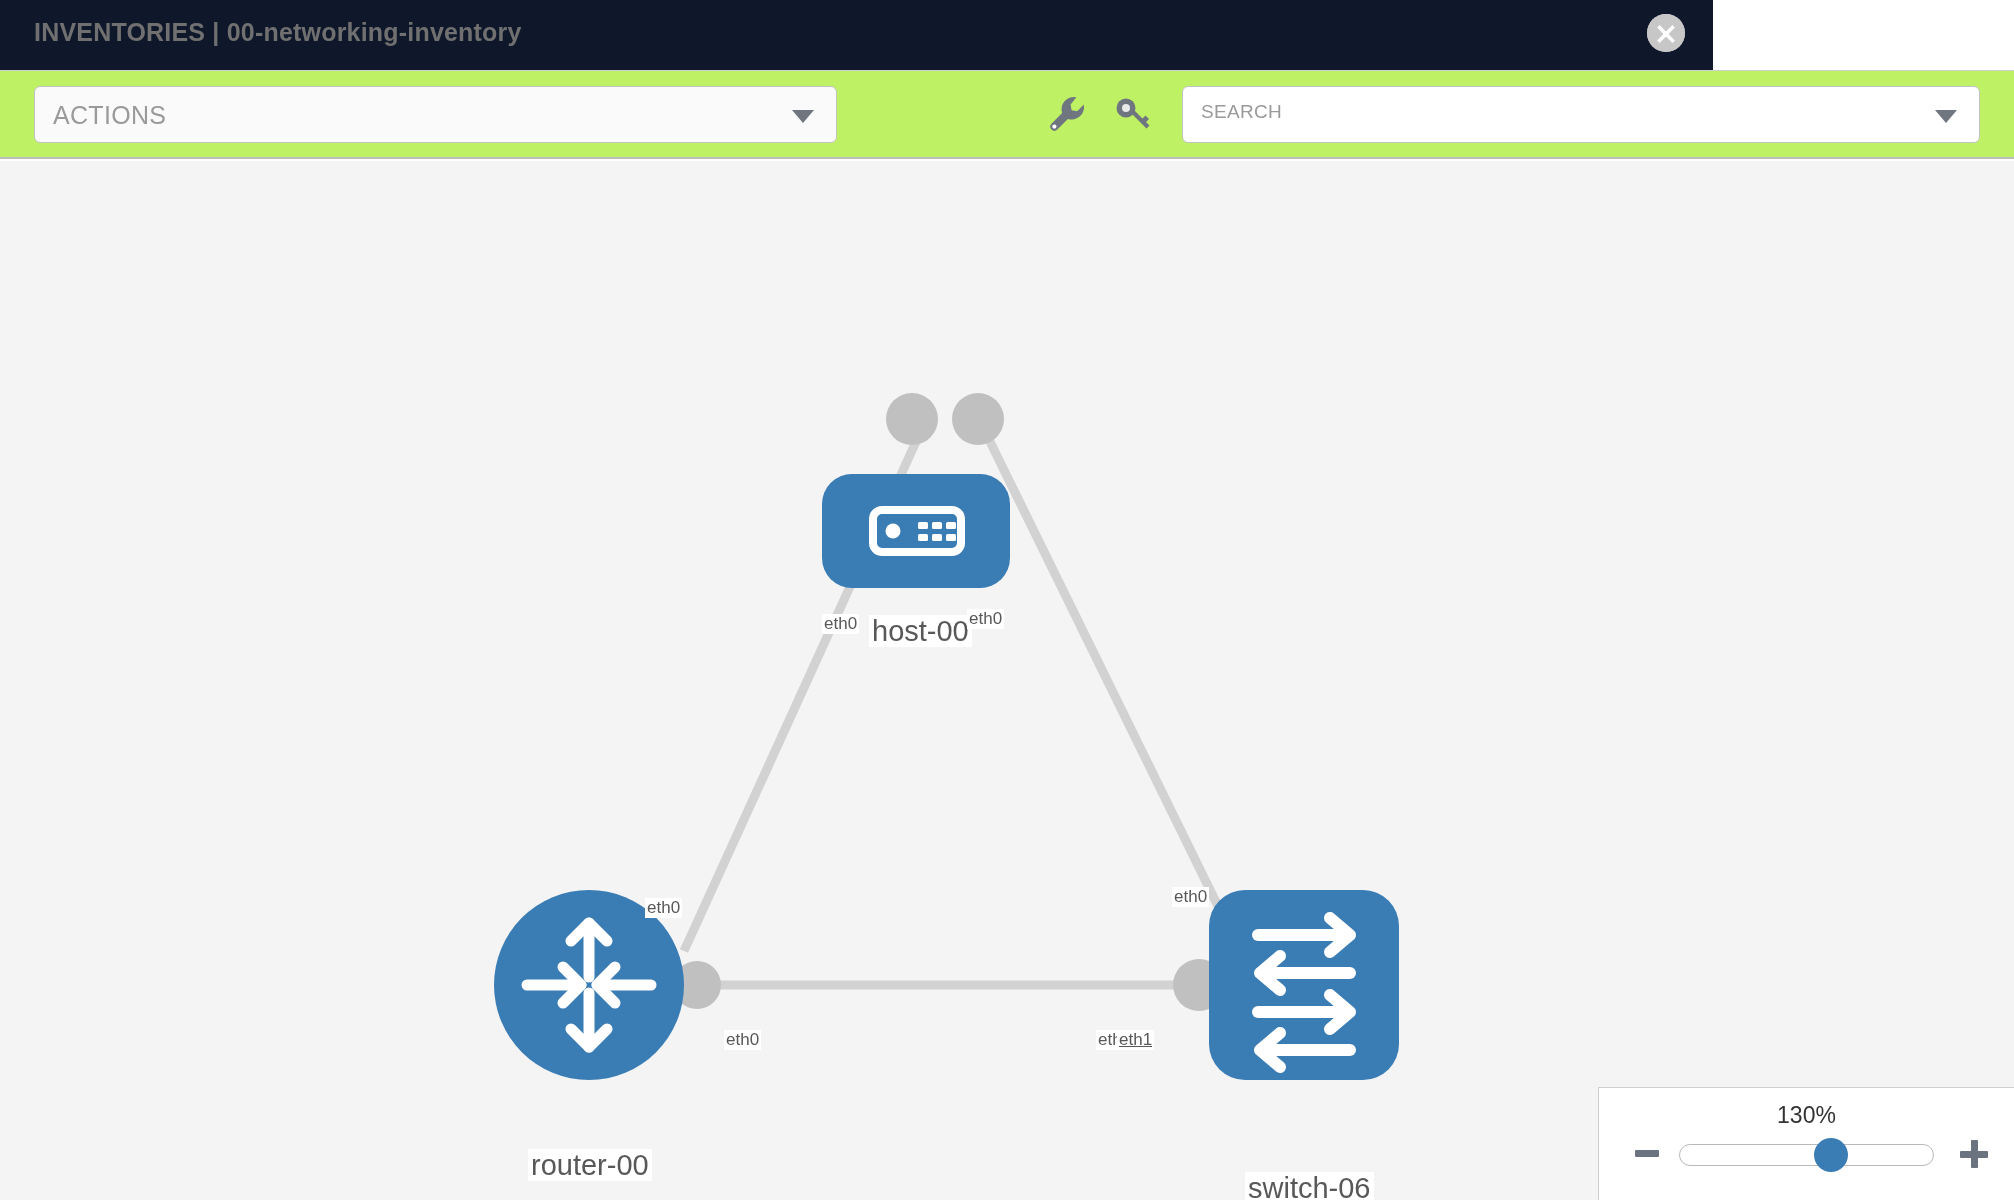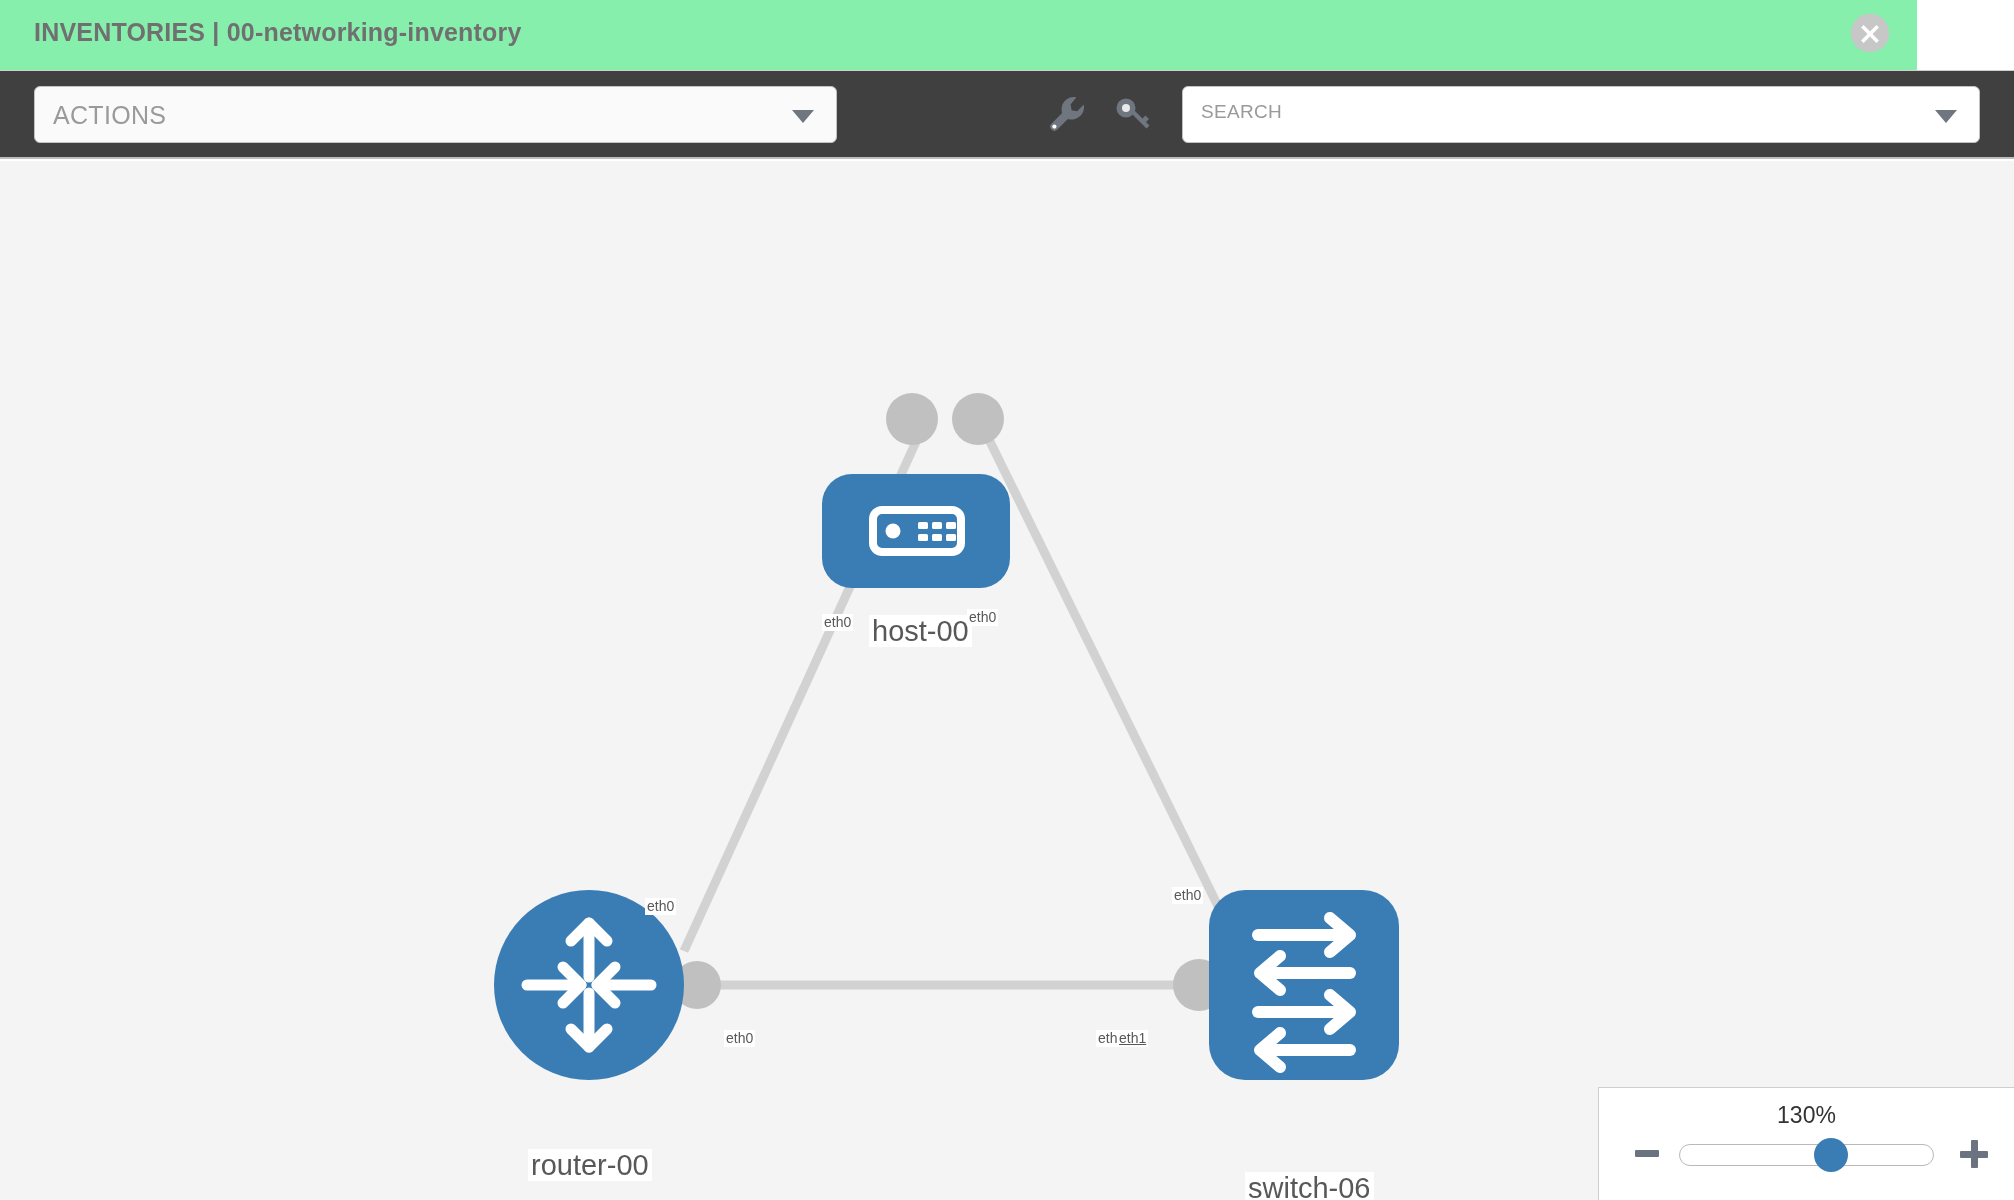--- a/index.html
+++ b/index.html
@@ -6,39 +6,39 @@
   html, body {
     width: 2014px; height: 1200px;
     font-family: "Liberation Sans", sans-serif;
     background: #ffffff;
     overflow: hidden;
   }
   #app { position: relative; width: 2014px; height: 1200px; background:#ffffff; }
 
   
   .header {
-    position: absolute; left: 0; top: 0; width: 1917px; height: 70px;
-    background: #86efac;
+    position: absolute; left: 0; top: 0; width: 1713px; height: 70px;
+    background: #0f172a;
   }
   .header-title {
     position: absolute; left: 34px; top: 18px;
     font-size: 25px; font-weight: bold; color: #707070;
     letter-spacing: 0.2px; white-space: nowrap;
   }
   .close-btn {
     position: absolute; right: 28px; top: 14px;
     width: 38px; height: 38px; border-radius: 50%;
     background: #c7c7c7; cursor: pointer;
   }
   .close-btn svg { display:block; position:absolute; left:0; top:0; }
 
   
   .toolbar {
     position: absolute; left: 0; top: 70px; width: 2014px; height: 89px;
-    background: #404040;
+    background: #bef264;
     border-top: 1px solid #cfcfcf;
     border-bottom: 2px solid #bdbdbd;
   }
   .actions-select {
     position: absolute; left: 34px; top: 15px;
     width: 803px; height: 57px;
     background: #fafafa;
     border: 1px solid #c2c2c2; border-radius: 6px;
   }
   .actions-select .sel-label {
@@ -80,21 +80,21 @@
 
   
   .node-label, .port-label {
     position: absolute;
     background: #ffffff;
     color: #585858;
     white-space: nowrap;
     line-height: 1.05;
   }
   .node-label { font-size: 29px; padding: 1px 3px; margin-top: 16px; }
-  .port-label { font-size: 14px; padding: 1px 2px; }
+  .port-label { font-size: 17px; padding: 1px 2px; }
 
   
   .zoom-panel {
     position: absolute; right: 0; bottom: 0;
     width: 416px; height: 113px;
     background: #ffffff;
     border: 1px solid #cfcfcf;
     border-right: none; border-bottom: none; margin-top: 37px;
   }
   .zoom-value {

